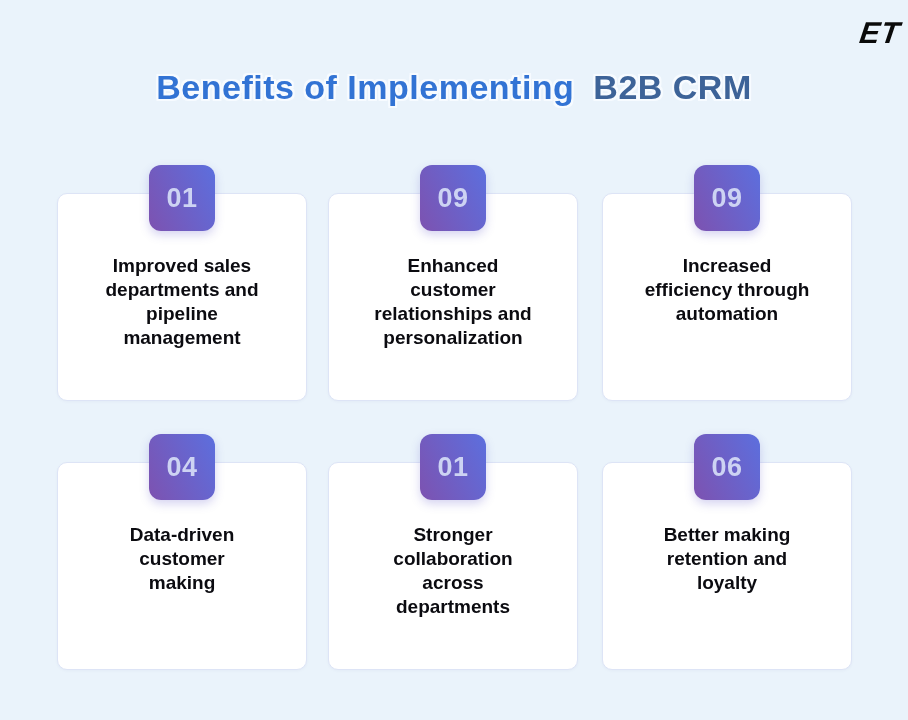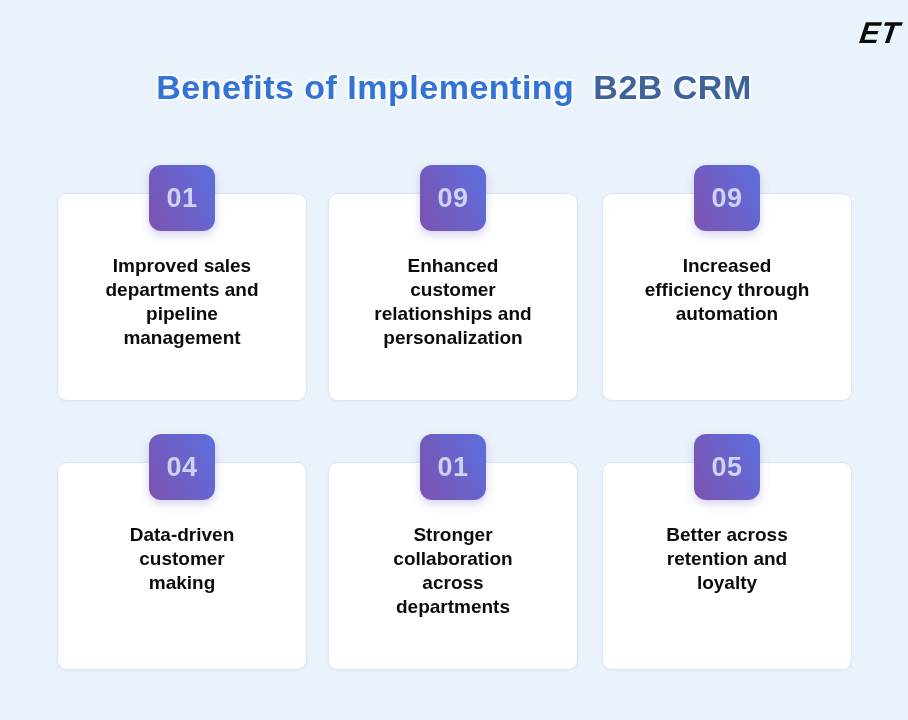--- a/index.html
+++ b/index.html
@@ -163,22 +163,22 @@
     <div class="card">
       <p>Stronger
 collaboration
 across
 departments</p>
     </div>
   </div>
 
   <div class="item pos-6">
     <div class="badge">
-      <span>05</span>
+      <span>06</span>
     </div>
     <div class="card">
-      <p>Better across
+      <p>Better making
 retention and
 loyalty</p>
     </div>
   </div>
 
 </div>
 
 </body></html>

